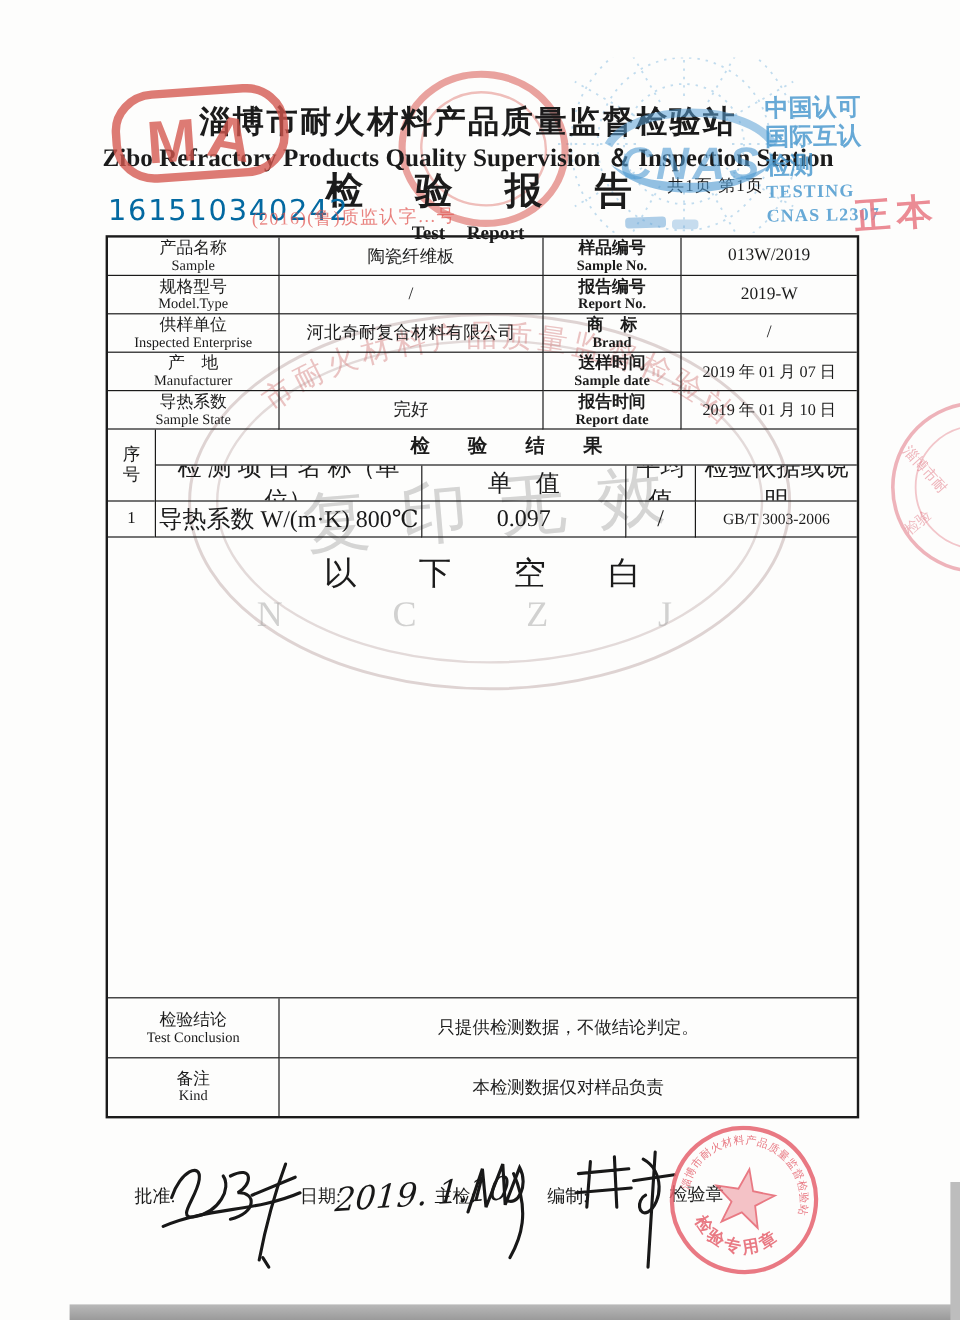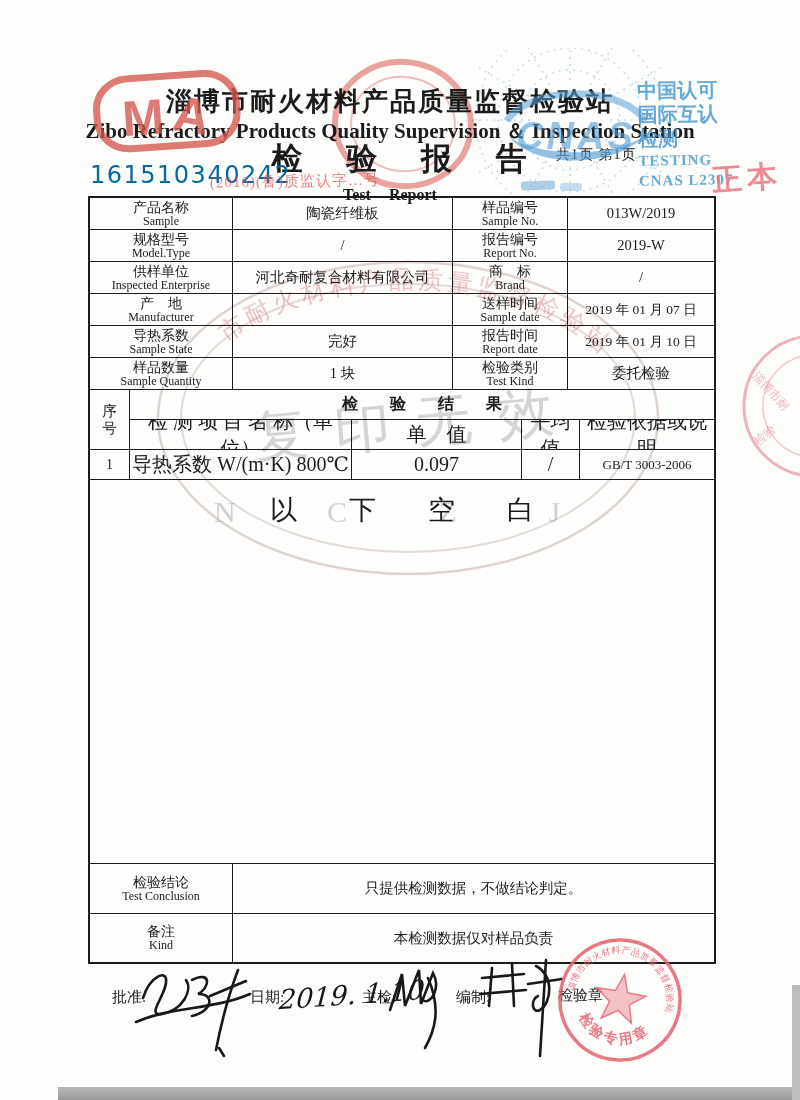--- a/index.html
+++ b/index.html
@@ -13,21 +13,21 @@
   .report-cn{top:138px;font-size:31px;font-weight:bold;letter-spacing:18px;padding-left:18px;}
   .report-en{top:186px;font-size:16px;font-weight:bold;word-spacing:14px;}
   .pages{position:absolute;left:556px;top:146px;font-size:14px;letter-spacing:1px;}
   
   .doc-table{position:absolute;left:88px;top:196px;width:624px;border:2px solid #1b1b1b;box-sizing:content-box;background:transparent;}
   .row{display:flex;}
   .c{box-sizing:border-box;border-right:1.6px solid #1b1b1b;border-bottom:1.6px solid #1b1b1b;
      display:flex;flex-direction:column;align-items:center;justify-content:center;text-align:center;overflow:hidden;}
   .c.last{border-right:none;}
   .info .c{height:32px;}
-  .w1{width:143px;}.w2{width:220px;}.w3{width:115px;}.w4{width:146px;}
+  .w1{width:143px;}.w2{width:220px;}.w3{width:115px;font-weight:bold;}.w4{width:146px;}
   .lbl-cn{font-size:14px;line-height:15px;}
   .lbl-en{font-size:12px;line-height:13px;}
   .val{font-size:14.5px;}
   .val-sm{font-size:13.5px;}
   
   .seq-col{width:40px;display:flex;flex-direction:column;border-right:1.6px solid #1b1b1b;box-sizing:border-box;}
   .seq-head{height:60px;border-bottom:1.6px solid #1b1b1b;display:flex;flex-direction:column;align-items:center;justify-content:center;font-size:14.5px;line-height:17px;box-sizing:border-box;}
   .seq-val{height:30px;display:flex;align-items:center;justify-content:center;font-size:14px;border-bottom:1.6px solid #1b1b1b;box-sizing:border-box;}
   .res-right{width:584px;display:flex;flex-direction:column;}
   .res-title{height:30px;border-bottom:1.6px solid #1b1b1b;box-sizing:border-box;display:flex;align-items:center;justify-content:center;
@@ -208,36 +208,20 @@
           <span class="val">完好</span>
         </div>
       <div class="c w3">
           <span class="lbl-cn">报告时间</span>
           <span class="lbl-en">Report date</span>
         </div>
       <div class="c w4 last">
           <span class="val val-sm">2019 年 01 月 10 日</span>
         </div>
     </div>
-    <div class="row info">
-      <div class="c w1">
-          <span class="lbl-cn">样品数量</span>
-          <span class="lbl-en">Sample Quantity</span>
-        </div>
-      <div class="c w2">
-          <span class="val">1 块</span>
-        </div>
-      <div class="c w3">
-          <span class="lbl-cn">检验类别</span>
-          <span class="lbl-en">Test Kind</span>
-        </div>
-      <div class="c w4 last">
-          <span class="val">委托检验</span>
-        </div>
-    </div>
 
     <div class="row">
       <div class="seq-col">
         <div class="seq-head">
           <span>序</span>
           <span>号</span>
         </div>
         <div class="seq-val">1</div>
       </div>
       <div class="res-right">

